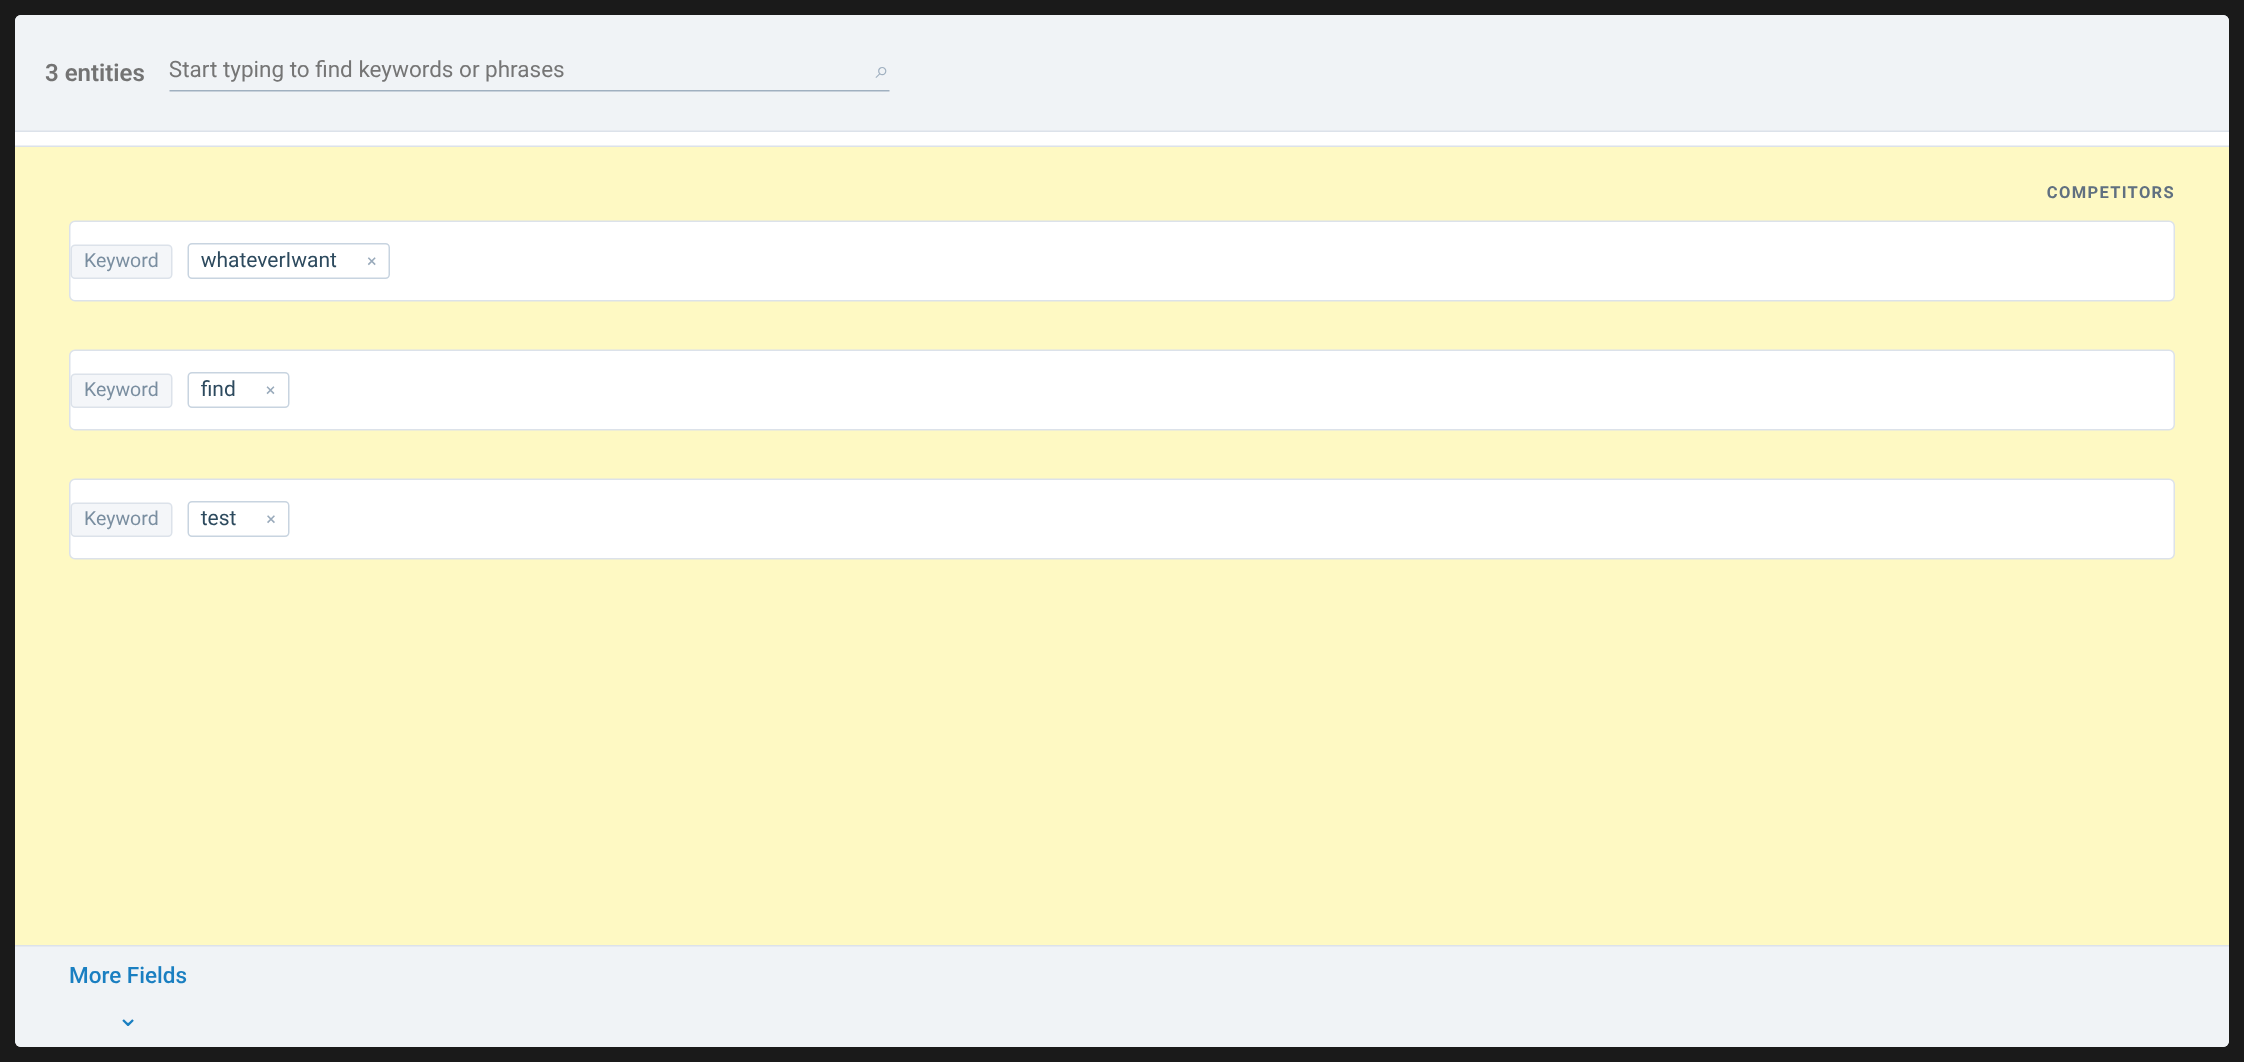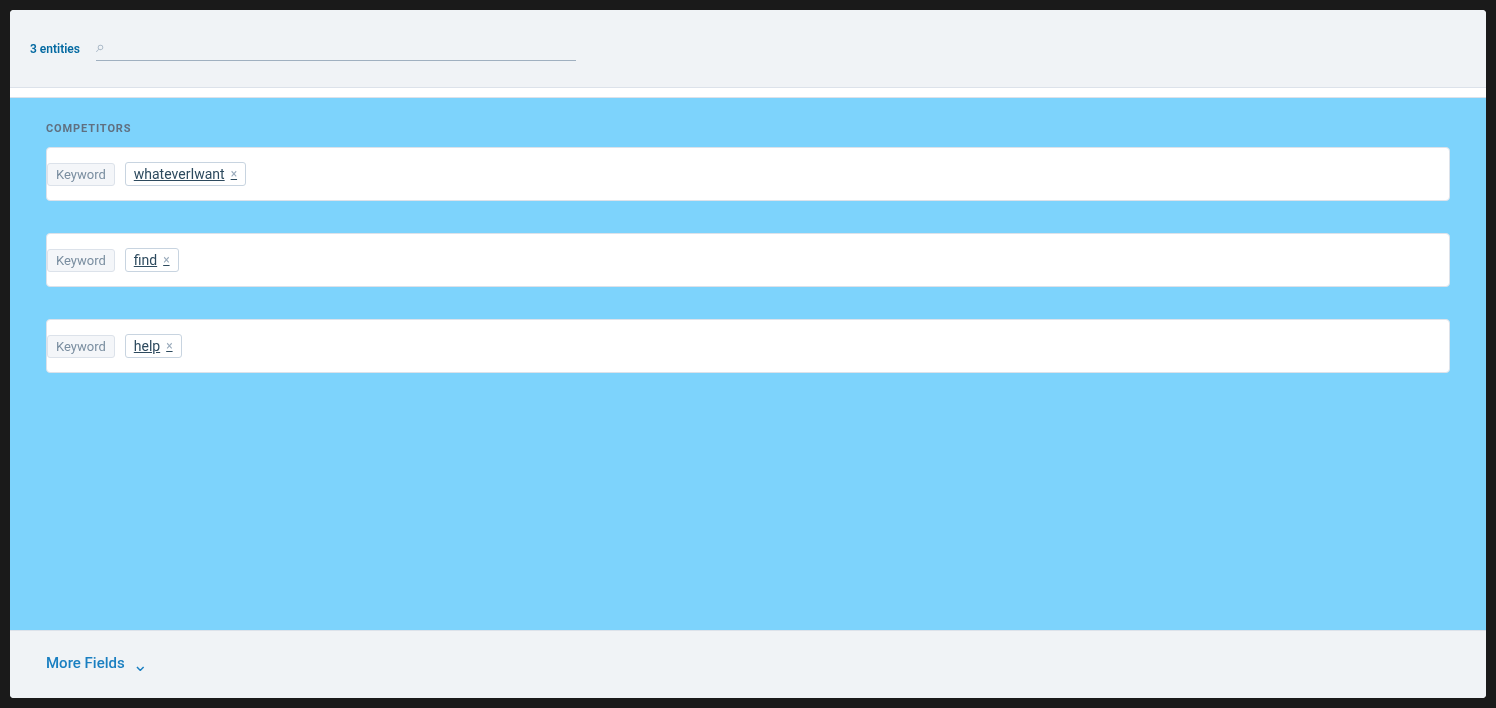--- a/index.html
+++ b/index.html
@@ -33,23 +33,23 @@
       padding: 0 20px;
       height: 78px;
       display: flex;
       align-items: center;
       gap: 16px;
       border-bottom: 1px solid #dce2ea;
       flex-shrink: 0;
     }
 
     .entity-count {
-      font-size: 12px;
+      font-size: 16px;
       font-weight: 600;
-      color: #0369a1;
+      color: #737373;
       white-space: nowrap;
     }
 
     .search-input-wrapper {
       display: flex;
       align-items: center;
       flex: 1;
       max-width: 480px;
       border-bottom: 1px solid #a0b0c0;
       padding-bottom: 4px;
@@ -68,21 +68,22 @@
     .search-icon {
       color: #a0b0c0;
       font-size: 16px;
     }
 
     
     .content-area {
       flex: 1;
       overflow-y: auto;
       padding: 0 0 20px 0;
-      background: #7dd3fc;
+      background: #fef9c3;
+      text-align: right;
     }
 
     
     .top-divider {
       height: 10px;
       background: white;
       border-bottom: 1px solid #dce2ea;
       margin-bottom: 0;
     }
 
@@ -117,28 +118,27 @@
       background: #f4f6f9;
       border: 1px solid #dce2ea;
       border-radius: 3px;
       padding: 3px 8px;
       white-space: nowrap;
     }
 
     .keyword-tag {
       display: inline-flex;
       align-items: center;
-      gap: 6px;
+      gap: 20px;
       border: 1px solid #c8d4e0;
       border-radius: 3px;
       padding: 3px 8px;
       font-size: 14px;
       color: #2d4a5e;
       background: white;
-      text-decoration: underline;
     }
 
     .tag-remove {
       color: #99aabb;
       font-size: 12px;
       cursor: pointer;
       line-height: 1;
     }
 
     
@@ -147,28 +147,30 @@
       background: #f0f3f6;
       border-top: 1px solid #dce2ea;
       display: flex;
       align-items: center;
       padding: 0 36px;
       flex-shrink: 0;
     }
 
     .more-fields-btn {
       display: flex;
+      align-items: center;
       gap: 8px;
       color: #1a7fc1;
       font-size: 15px;
       font-weight: 500;
       cursor: pointer;
       background: none;
       border: none;
       outline: none;
+      flex-direction: column;
     }
 
     .chevron-down {
       font-size: 18px;
       color: #1a7fc1;
     }
 
     
     .content-area::-webkit-scrollbar {
       width: 8px;
@@ -182,20 +184,21 @@
     }
   </style>
 </head>
 <body>
 
 <div class="outer-container">
 
   <div class="search-header">
     <span class="entity-count">3 entities</span>
     <div class="search-input-wrapper">
+      <input class="search-input" type="text" placeholder="Start typing to find keywords or phrases" style="">
       <span class="search-icon">⌕</span>
     </div>
   </div>
 
   <div class="content-area">
 
     <div class="top-divider"></div>
 
     <div class="section">
       <div class="section-title">COMPETITORS</div>
@@ -215,21 +218,21 @@
           <span>find</span>
           <span class="tag-remove">×</span>
         </span>
       </div>
     </div>
 
     <div class="section">
       <div class="keyword-row">
         <span class="keyword-label">Keyword</span>
         <span class="keyword-tag">
-          <span>help</span>
+          <span>test</span>
           <span class="tag-remove">×</span>
         </span>
       </div>
     </div>
 
   </div>
 
   <div class="footer-bar">
     <button class="more-fields-btn">
       <span>More Fields</span>

